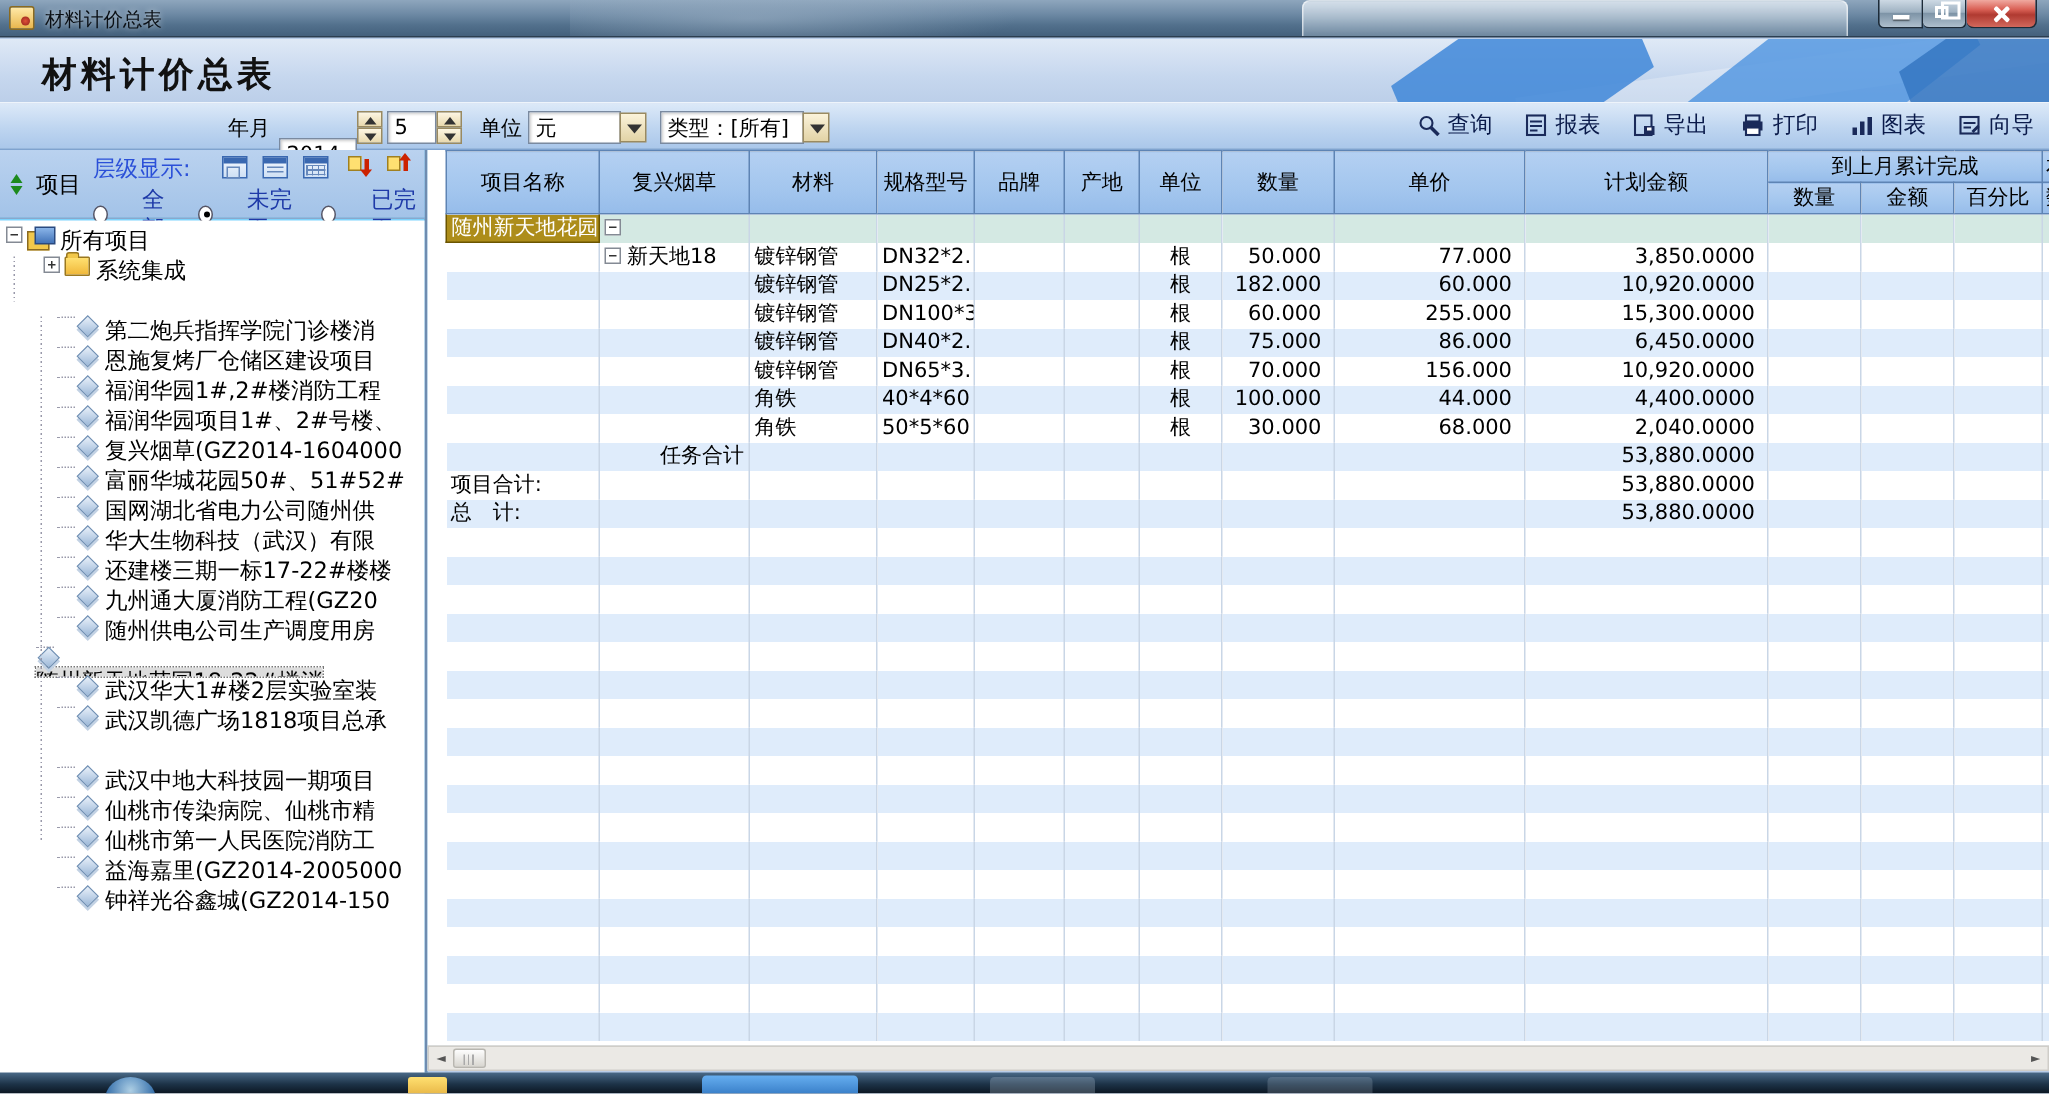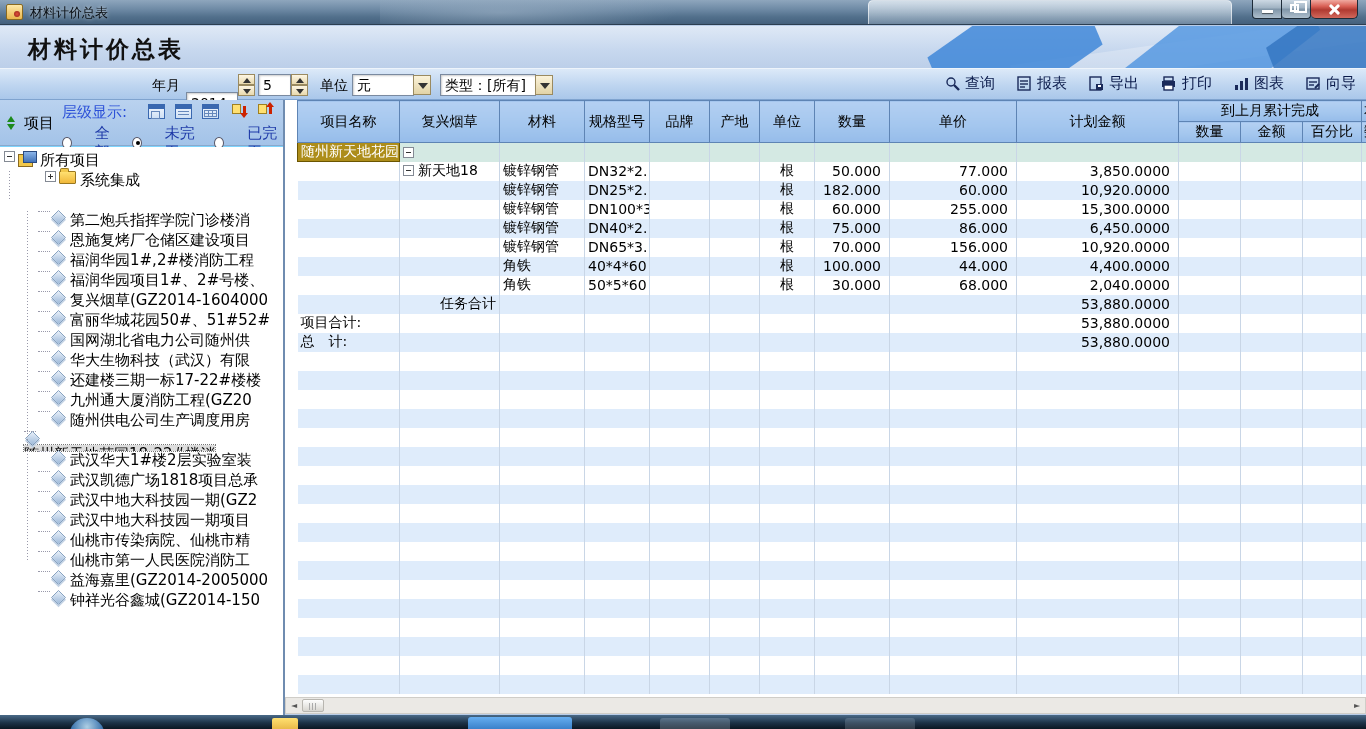--- a/index.html
+++ b/index.html
@@ -282,21 +282,21 @@
           <span>已完工</span>
         </div>
       </div>
   </div>
   <div id="tree">
       <div class="trow" style="left: 4px; top: 4px; width: 275px;">
         <span class="expander"></span>
         <span class="ic-root"></span>
         <span class="tlabel">所有项目</span>
       </div>
-      <div class="trow" style="left: 20px; top: 24px; width: 259px; padding-left: 25px;">
+      <div class="trow" style="left: 4px; top: 24px; width: 259px; padding-left: 25px;">
         <span class="expander plus"></span>
         <span class="ic-folder"></span>
         <span class="tlabel">系统集成</span>
       </div>
       <div class="trow" style="left: 38px; top: 64px; width: 241px;">
         <span class="conn"></span>
         <span class="ic-diamond"></span>
         <span class="tlabel">第二炮兵指挥学院门诊楼消</span>
       </div>
       <div class="trow" style="left: 38px; top: 84px; width: 241px;">
@@ -356,25 +356,20 @@
       </div>
       <div class="trow" style="left: 38px; top: 304px; width: 241px;">
         <span class="conn"></span>
         <span class="ic-diamond"></span>
         <span class="tlabel">武汉华大1#楼2层实验室装</span>
       </div>
       <div class="trow" style="left: 38px; top: 324px; width: 241px;">
         <span class="conn"></span>
         <span class="ic-diamond"></span>
         <span class="tlabel">武汉凯德广场1818项目总承</span>
-      </div>
-      <div class="trow" style="left: 38px; top: 344px; width: 241px;">
-        <span class="conn"></span>
-        <span class="ic-diamond"></span>
-        <span class="tlabel">武汉中地大科技园一期(GZ2</span>
       </div>
       <div class="trow" style="left: 38px; top: 364px; width: 241px;">
         <span class="conn"></span>
         <span class="ic-diamond"></span>
         <span class="tlabel">武汉中地大科技园一期项目</span>
       </div>
       <div class="trow" style="left: 38px; top: 384px; width: 241px;">
         <span class="conn"></span>
         <span class="ic-diamond"></span>
         <span class="tlabel">仙桃市传染病院、仙桃市精</span>

